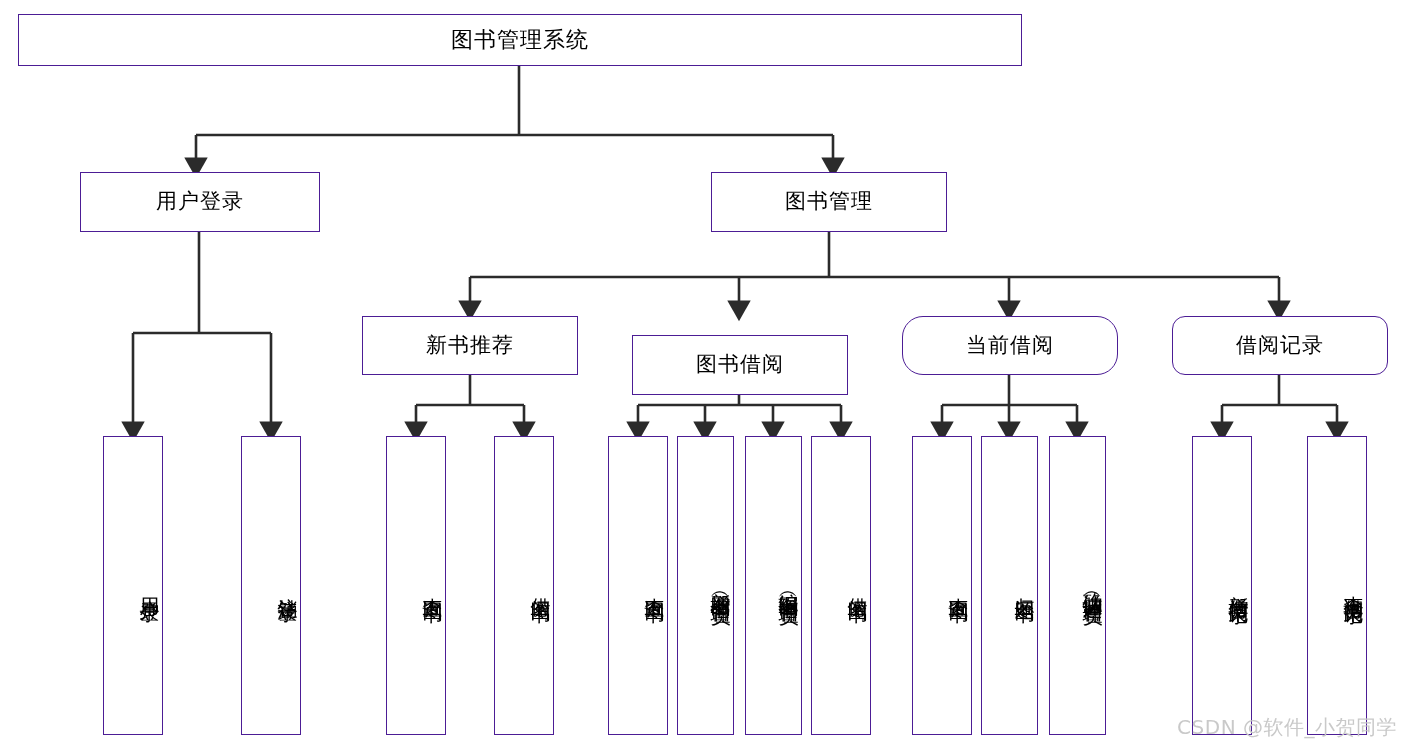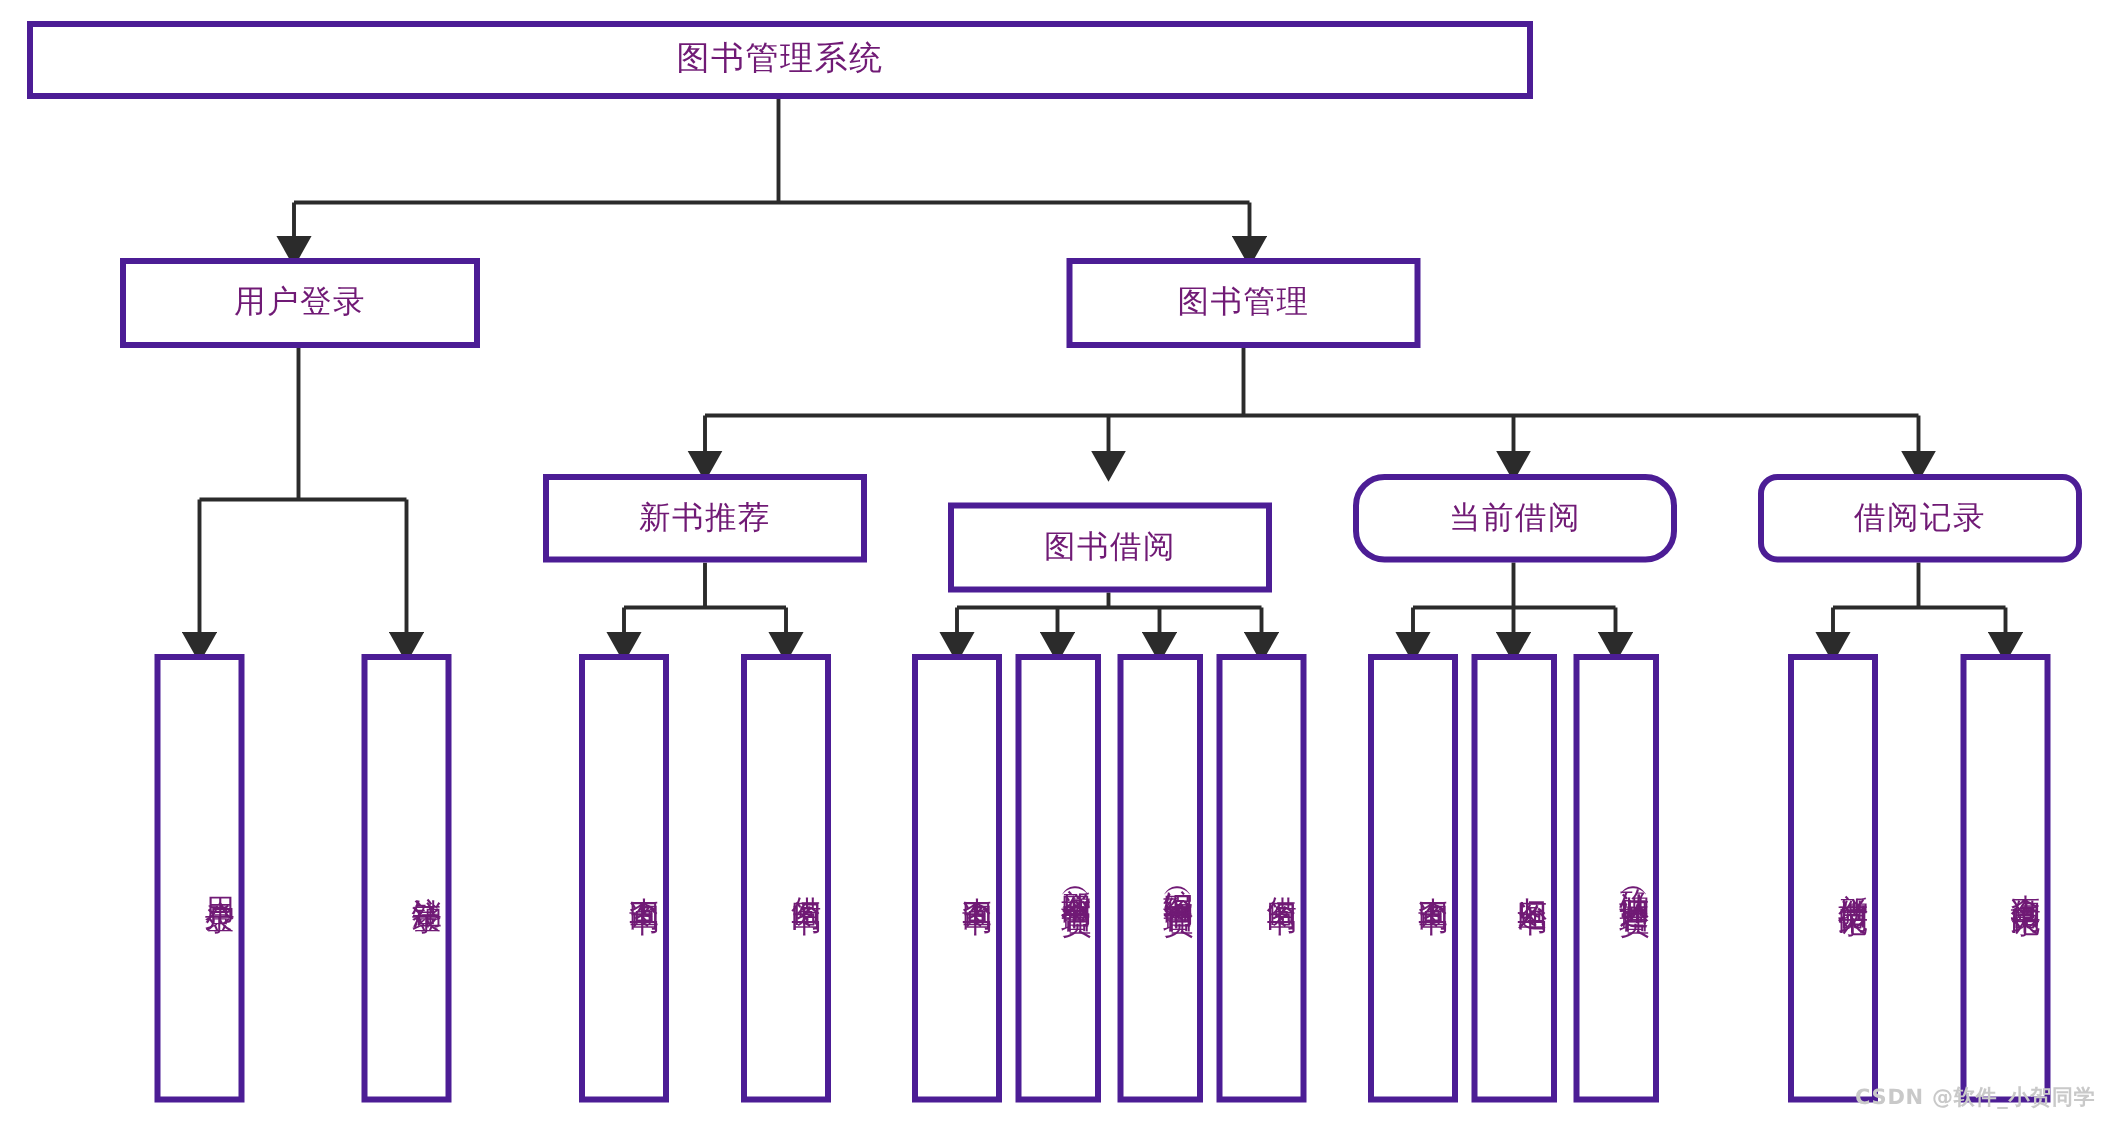--- a/index.html
+++ b/index.html
@@ -13,26 +13,26 @@
   #canvas {
     position: relative;
     width: 1405px;
     height: 747px;
     background: #ffffff;
     overflow: hidden;
   }
   .node {
     position: absolute;
     box-sizing: border-box;
-    border: 4px solid #4c1d95;
+    border: 1px solid #4c1d95;
     background: #ffffff;
     display: flex;
     align-items: center;
     justify-content: center;
-    color: #701a75;
+    color: #000000;
   }
   .node.h {
     font-size: 21px;
     line-height: 1.2;
     letter-spacing: 1px;
   }
   .node.v {
     writing-mode: vertical-rl;
     text-orientation: upright;
     font-size: 20px;
@@ -56,25 +56,24 @@
     left: 0;
     top: 0;
     width: 1405px;
     height: 747px;
     pointer-events: none;
   }
   .watermark {
     position: absolute;
     right: 8px;
     bottom: 6px;
-    font-size: 14px;
+    font-size: 20px;
     color: #c9c9c9;
     letter-spacing: 0.5px;
     white-space: nowrap;
-    font-weight: bold;
   }
 </style>
 </head>
 <body>
 
 <div id="canvas">
 
   <svg id="edges" viewBox="0 0 1405 747" xmlns="http://www.w3.org/2000/svg">
     <defs>
       <marker id="arrow" markerWidth="9" markerHeight="9" refX="1" refY="4.5" orient="auto" markerUnits="strokeWidth">

